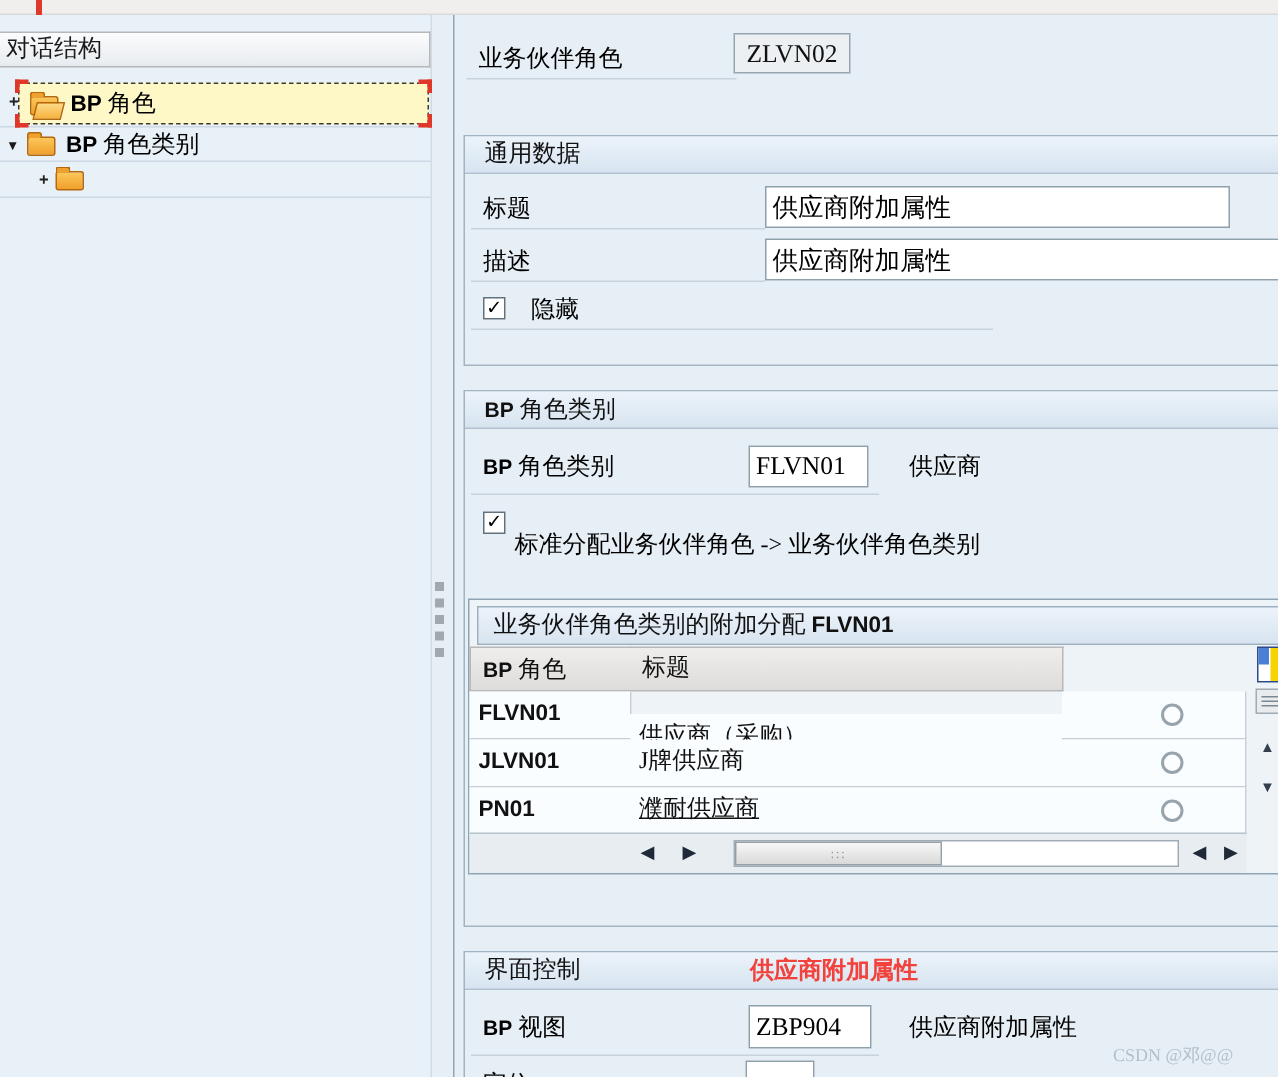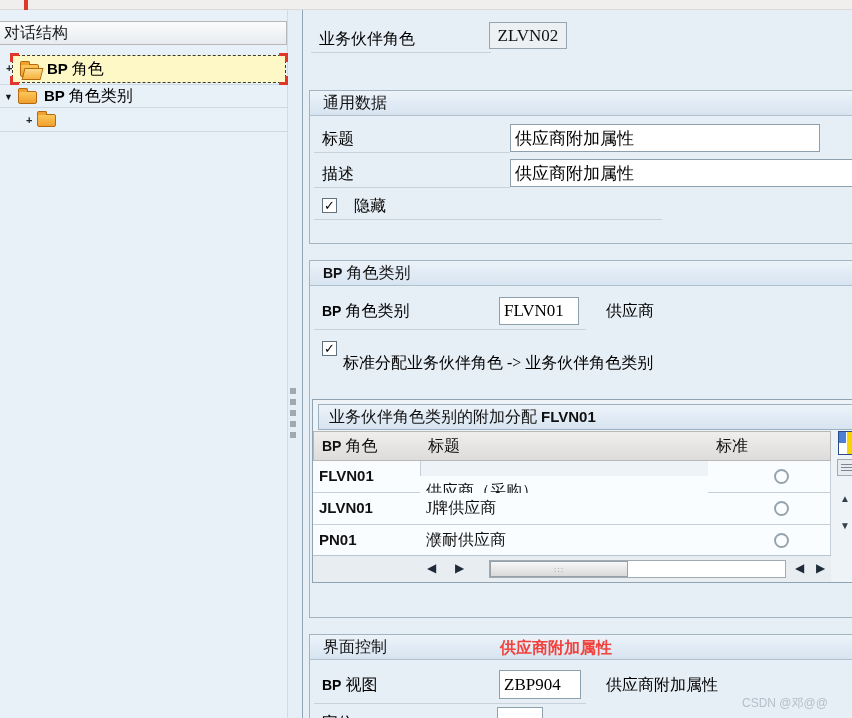--- a/index.html
+++ b/index.html
@@ -70,21 +70,21 @@
   .hs-track { position:absolute; left:176px; top:4px; width:297px; height:18px; background:#fff; border:1px solid #9fabb5; }
   .hs-thumb { position:absolute; left:0; top:0; width:138px; height:16px; background:linear-gradient(#f7f7f7,#d9d9d9); border:1px solid #95a0a8; font-size:9px; letter-spacing:1px; color:#8d99a5; text-align:center; line-height:14px; }
   .tbl-sidecol { position:absolute; left:518px; top:31px; width:37px; bottom:0; }
   .cfg-icon { position:absolute; left:7px; top:0; width:17px; height:24px; background:#fff; border:1px solid #2a4a8a; }
   .cfg-icon .b1 { position:absolute; left:0; top:0; width:7px; height:11px; background:#4a7fd4; }
   .cfg-icon .b2 { position:absolute; right:0; top:0; width:7px; height:22px; background:#f6d402; }
   .mini-btn { position:absolute; left:6px; top:28px; width:19px; height:17px; background:#e8ecef; border:1px solid #9fabb5; }
   .mini-btn i { position:absolute; left:3px; width:11px; height:1px; background:#7c8894; }
   .vtri { position:absolute; left:9px; font-size:10px; color:#33404c; cursor:pointer; }
 
-  .watermark { position:absolute; left:742px; top:695px; font-family:Liberation Sans, sans-serif; font-size:12px; color:#b3bfca; z-index:60; }
+  .watermark { position:absolute; left:742px; top:695px; font-family:Liberation Serif, serif; font-size:12px; color:#b3bfca; z-index:60; }
 </style>
 </head>
 <body>
 
 <div id="page">
   <div class="top-strip">
     <div class="red-tick"></div>
   </div>
 
   <div class="sidebar">
@@ -156,41 +156,40 @@
       <div class="uline" style="left:4px; top:68px; width:272px;"></div>
 
       <div class="chk" style="left:12px; top:80px;">✓</div>
       <div class="lbl" style="left:33px; top:77px;margin-top:15px;">标准分配业务伙伴角色 -&gt; 业务伙伴角色类别</div>
 
       <div class="tbl">
         <div class="tbl-title"><span>业务伙伴角色类别的附加分配 </span><span class="bold-code" style="font-size:15px;">FLVN01</span></div>
 
         <div class="th th1"><span class="bold-code">BP</span><span> 角色</span></div>
         <div class="th th2">标题</div>
-        <div class="th th3">标准</div>
 
         <div>
           <div class="td td1" style="top:61px;">FLVN01</div>
           <div class="td td2" style="top:76px;">供应商（采购）</div>
           <div class="td td3" style="top:61px;">
               <span class="radio"></span>
             </div>
         </div>
 
         <div>
           <div class="td td1" style="top:93px;">JLVN01</div>
           <div class="td td2" style="top:93px;">J牌供应商</div>
           <div class="td td3" style="top:93px;">
               <span class="radio"></span>
             </div>
         </div>
 
         <div>
           <div class="td td1" style="top:125px;">PN01</div>
-          <div class="td td2" style="top:125px;">濮耐供应商</div>
+          <div class="td td2" style="top:125px;text-decoration:underline;">濮耐供应商</div>
           <div class="td td3" style="top:125px;">
               <span class="radio"></span>
             </div>
         </div>
 
         <div class="scrollrow">
           <span class="arrow" style="left:114px;">◀</span>
           <span class="arrow" style="left:142px;">▶</span>
           <div class="hs-track">
             <div class="hs-thumb">:::</div>

